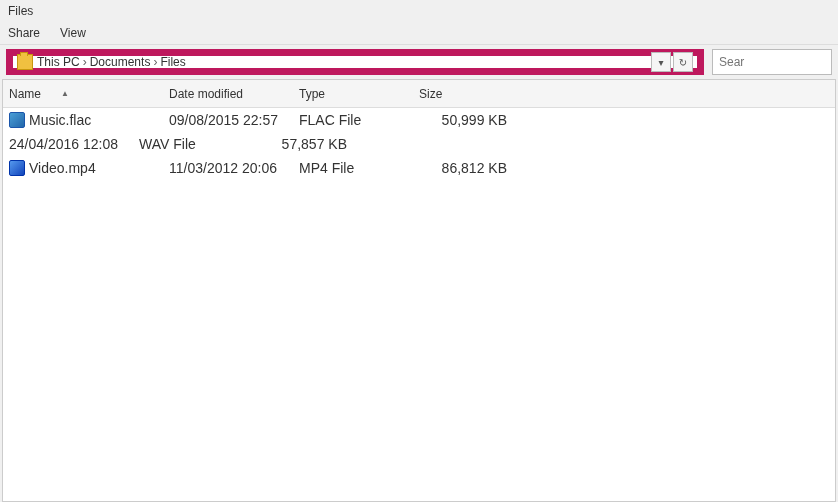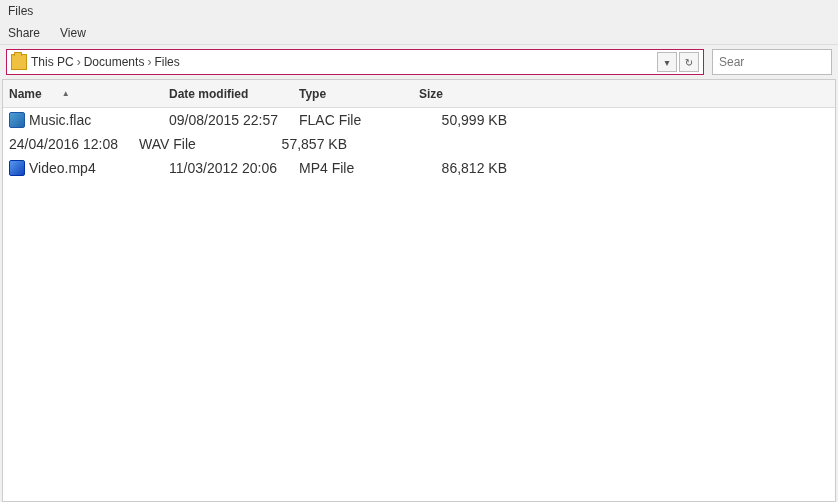--- a/index.html
+++ b/index.html
@@ -34,21 +34,21 @@
       cursor: pointer;
       color: #333;
       font-size: 12px;
     }
 
     
     .address-bar {
       display: flex;
       align-items: center;
       background: #fff;
-      border: 1px solid #be185d;
+      border: 7px solid #be185d;
       margin: 4px 6px;
       height: 26px;
       padding: 0 4px;
     }
     .address-folder-icon {
       width: 16px;
       height: 16px;
       background: #f0c040;
       border: 1px solid #c8960c;
       margin-right: 4px;
@@ -116,21 +116,20 @@
     }
     .col-header {
       font-size: 12px;
       color: #333;
       cursor: pointer;
       user-select: none;
       display: flex;
       align-items: center;
       gap: 20px;
       padding: 0 6px;
-      font-weight: bold;
     }
     .sort-arrow {
       font-size: 8px;
       color: #666;
     }
 
     
     .col-name { width: 160px; }
     .col-date { width: 130px; }
     .col-type { width: 120px; }

